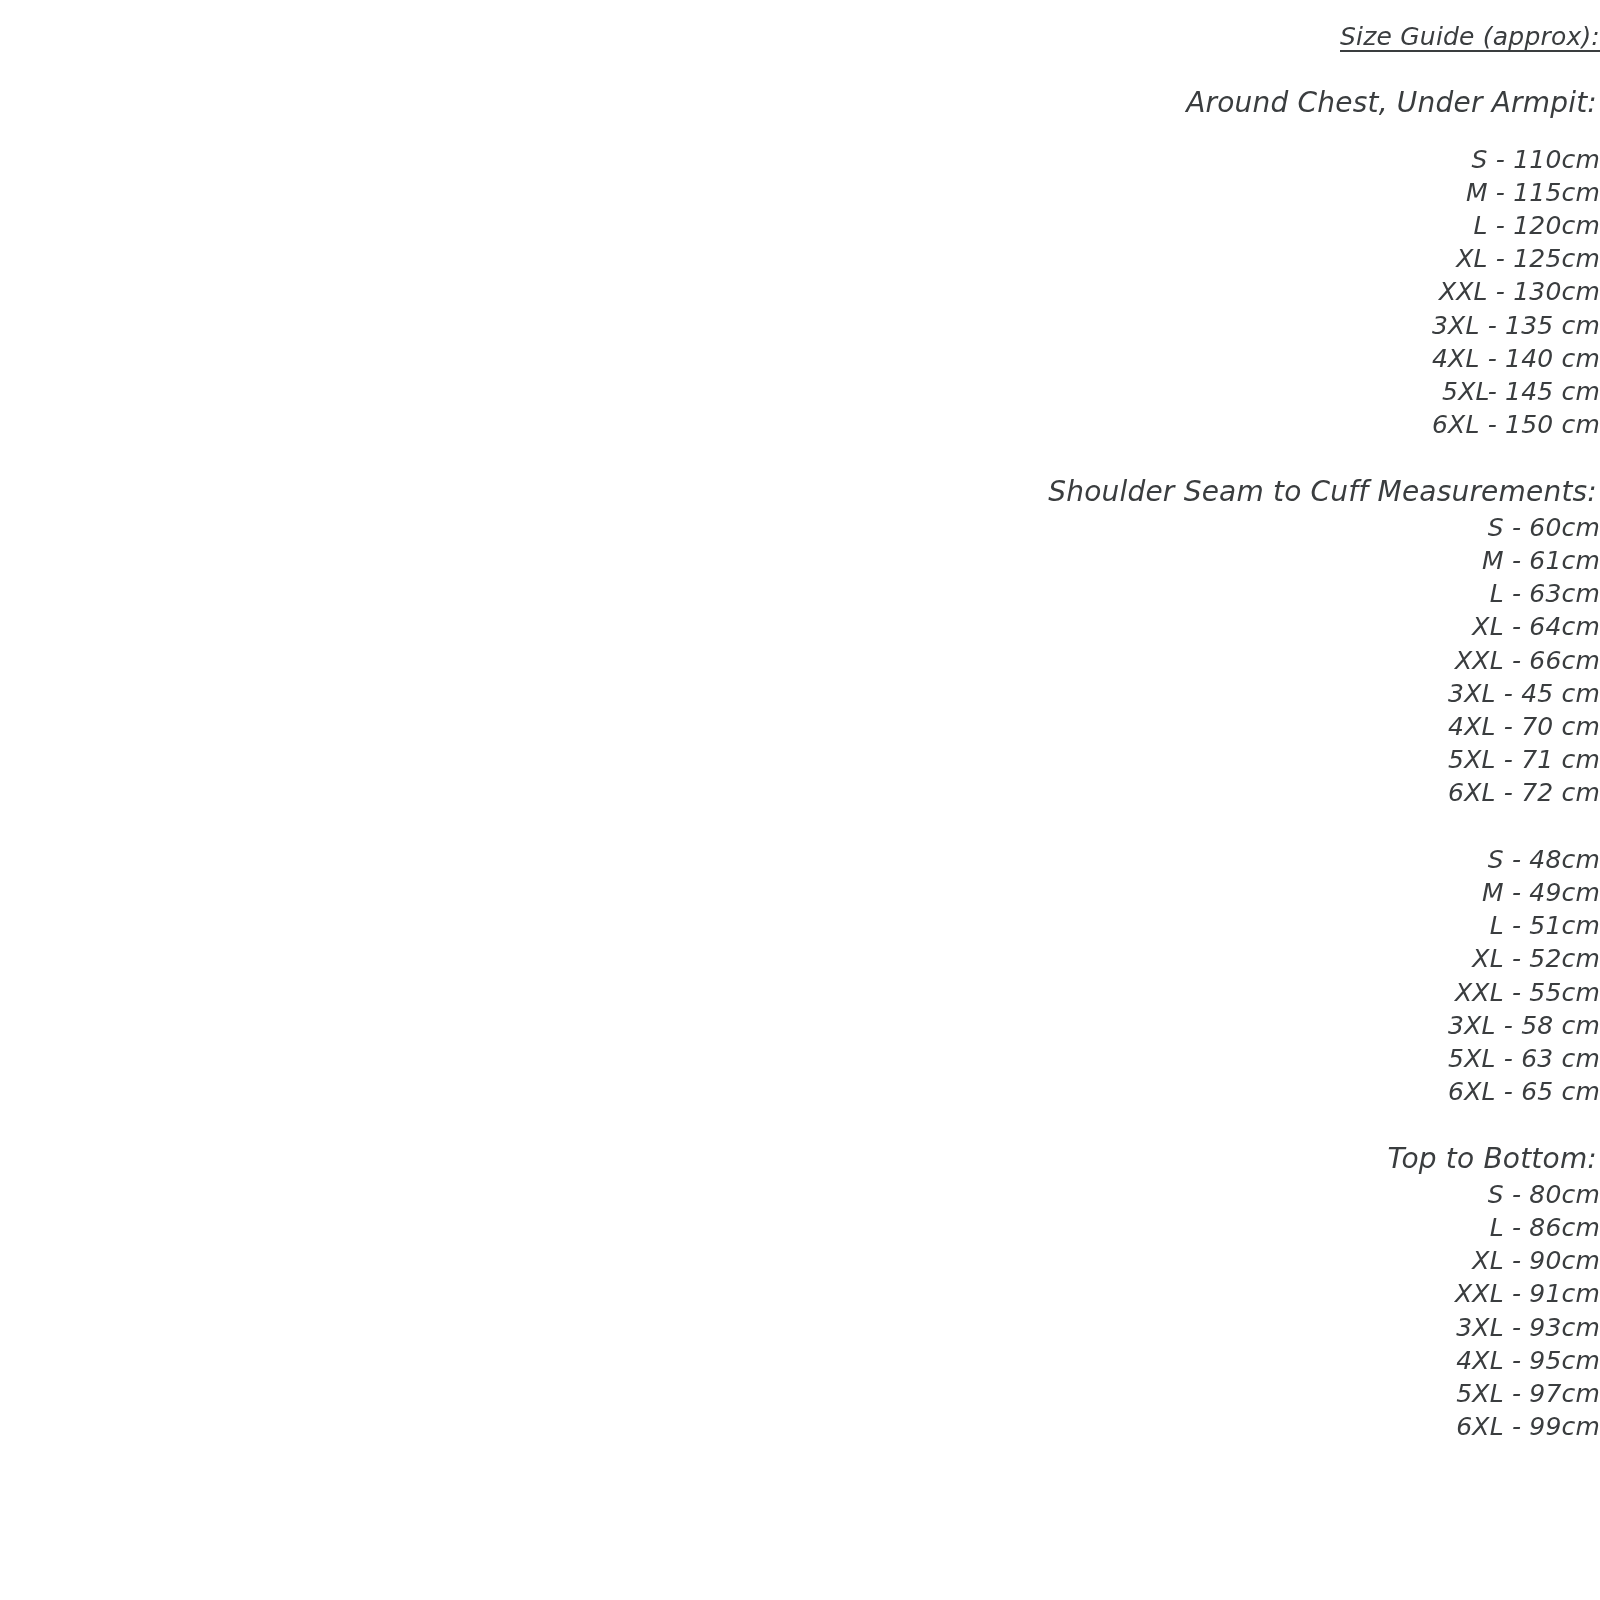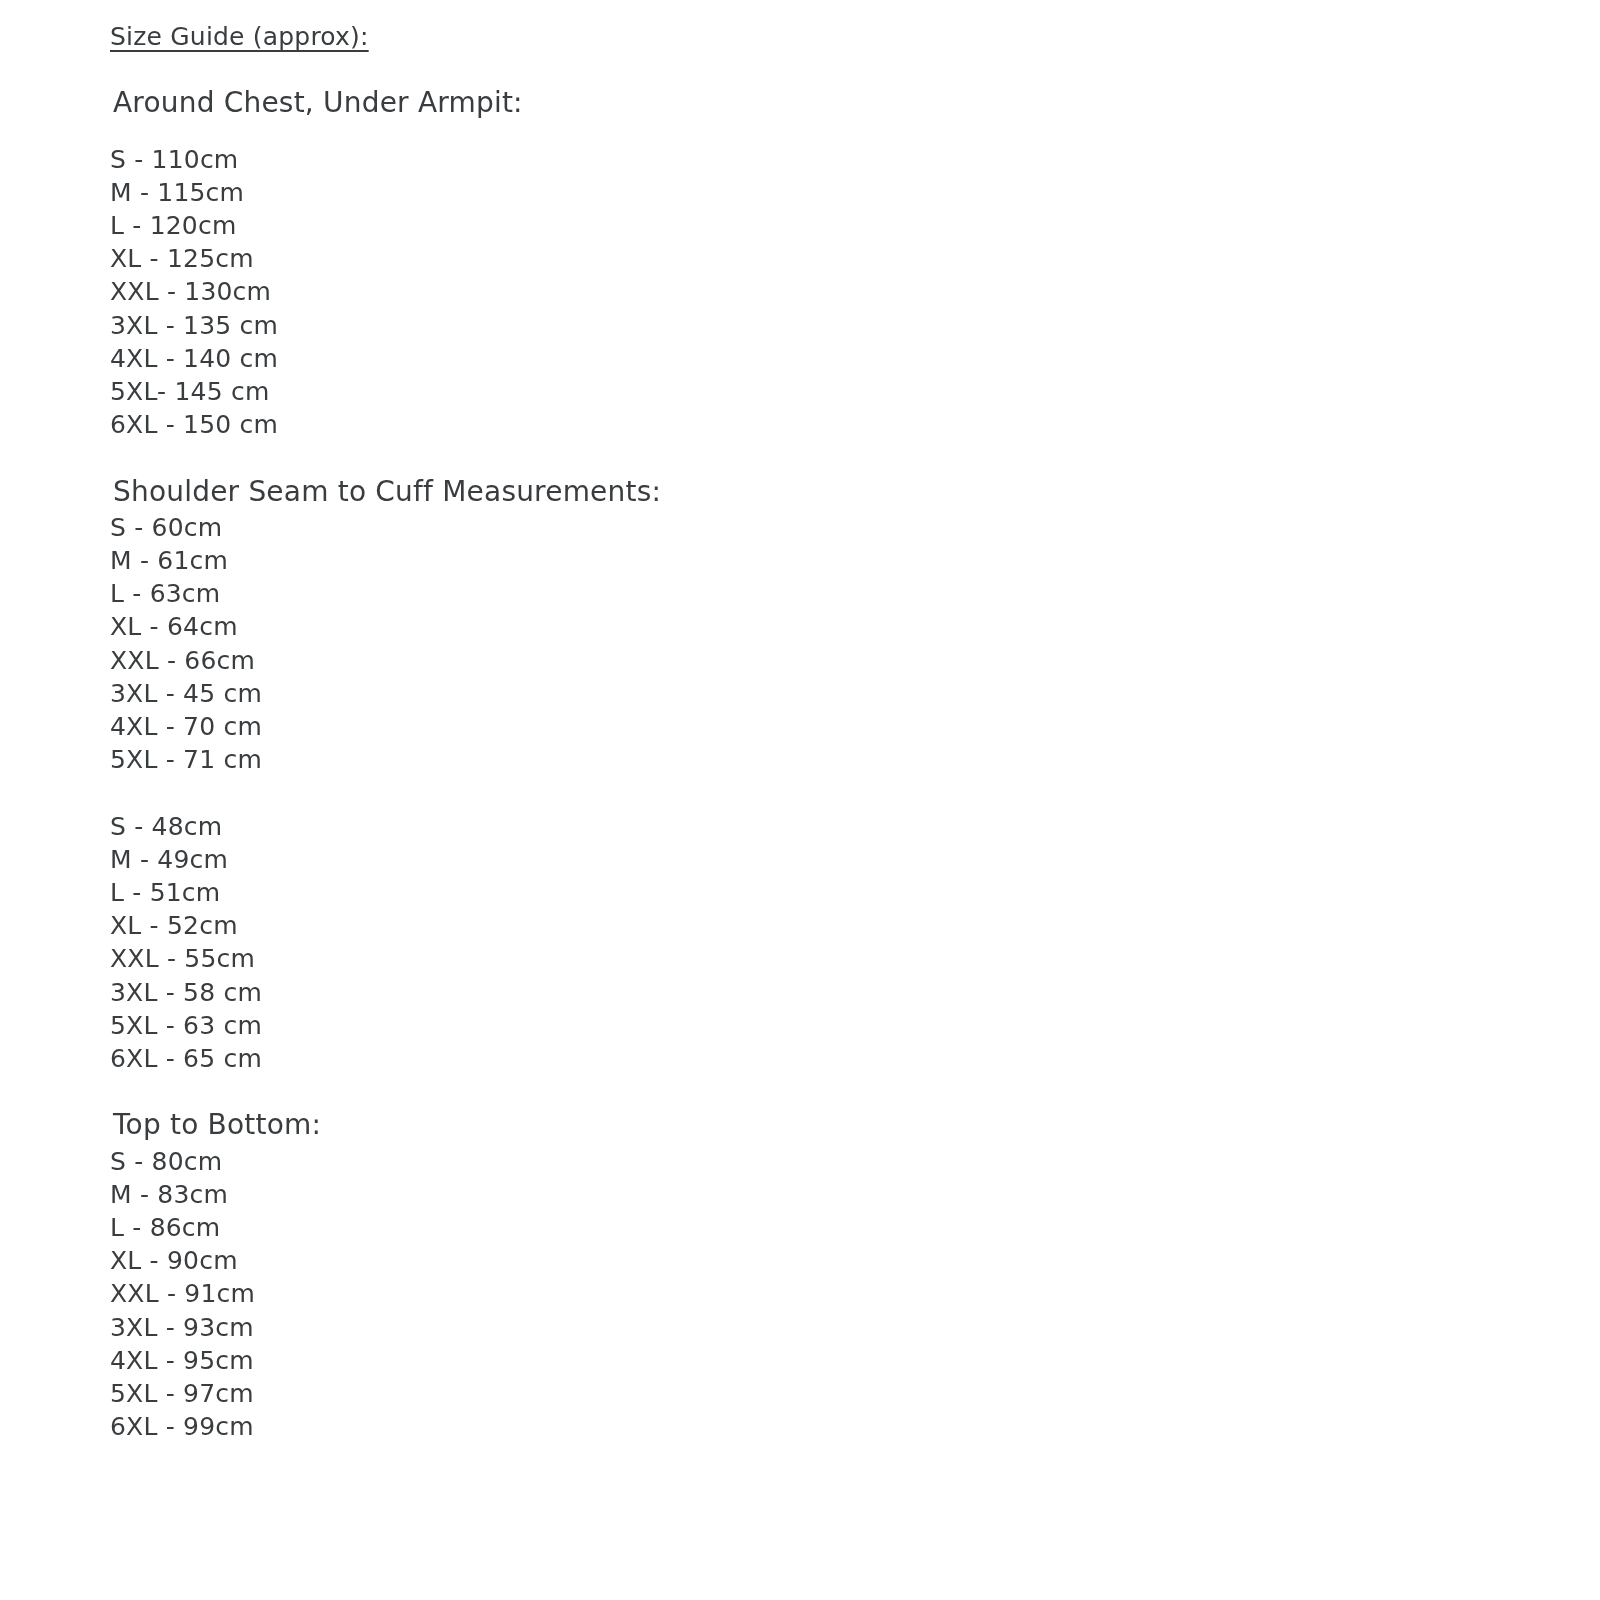--- a/index.html
+++ b/index.html
@@ -10,25 +10,26 @@
     width: 1600px;
     height: 1600px;
     overflow: hidden;
     background: #ffffff;
     font-family: "DejaVu Sans", "Liberation Sans", sans-serif;
   }
   .doc {
     box-sizing: border-box;
     margin-left: 110px;           
     padding-top: 20px;
-    text-align: left;
+    text-align: right;
     font-size: 25px;
     line-height: 33.2px;
     color: #3a3d3f;
     letter-spacing: 0.2px;
+    font-style: italic;
   }
   .title {
     margin: 0;
     font-size: 25px;
     font-weight: normal;
     text-decoration: underline;
     text-decoration-thickness: 2px;
     text-underline-offset: 5px;
   }
   .size-section {
@@ -71,41 +72,41 @@
     <h2 class="heading">Shoulder Seam to Cuff Measurements:</h2>
     <div class="rows">
         <div class="row">S - 60cm</div>
         <div class="row">M - 61cm</div>
         <div class="row">L - 63cm</div>
         <div class="row">XL - 64cm</div>
         <div class="row">XXL - 66cm</div>
         <div class="row">3XL - 45 cm</div>
         <div class="row">4XL - 70 cm</div>
         <div class="row">5XL - 71 cm</div>
+        <div class="row">6XL - 72 cm</div>
       </div>
   </section>
 
   <section class="size-section">
     <div class="rows gap">
         <div class="row">S - 48cm</div>
         <div class="row">M - 49cm</div>
         <div class="row">L - 51cm</div>
         <div class="row">XL - 52cm</div>
         <div class="row">XXL - 55cm</div>
         <div class="row">3XL - 58 cm</div>
         <div class="row">5XL - 63 cm</div>
         <div class="row">6XL - 65 cm</div>
       </div>
   </section>
 
   <section class="size-section">
     <h2 class="heading">Top to Bottom:</h2>
     <div class="rows">
         <div class="row">S - 80cm</div>
-        <div class="row">M - 83cm</div>
         <div class="row">L - 86cm</div>
         <div class="row">XL - 90cm</div>
         <div class="row">XXL - 91cm</div>
         <div class="row">3XL - 93cm</div>
         <div class="row">4XL - 95cm</div>
         <div class="row">5XL - 97cm</div>
         <div class="row">6XL - 99cm</div>
       </div>
   </section>
 

